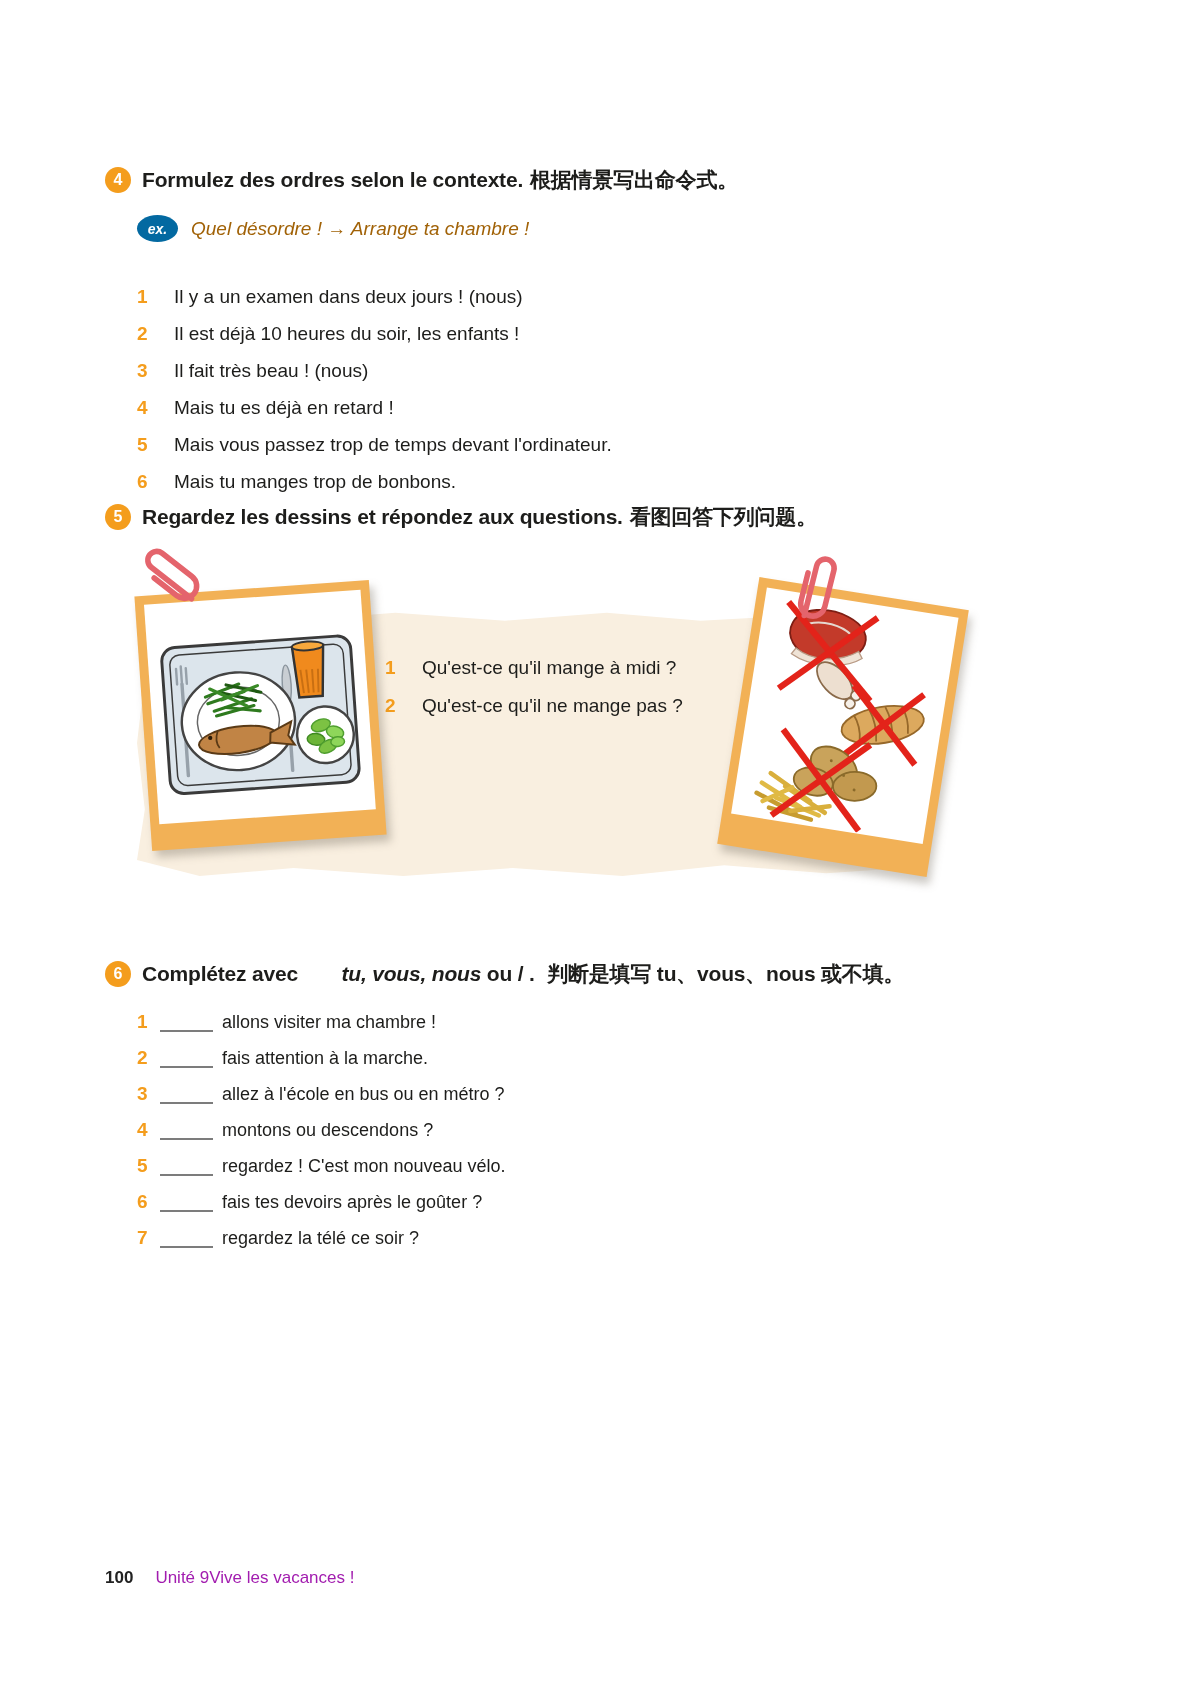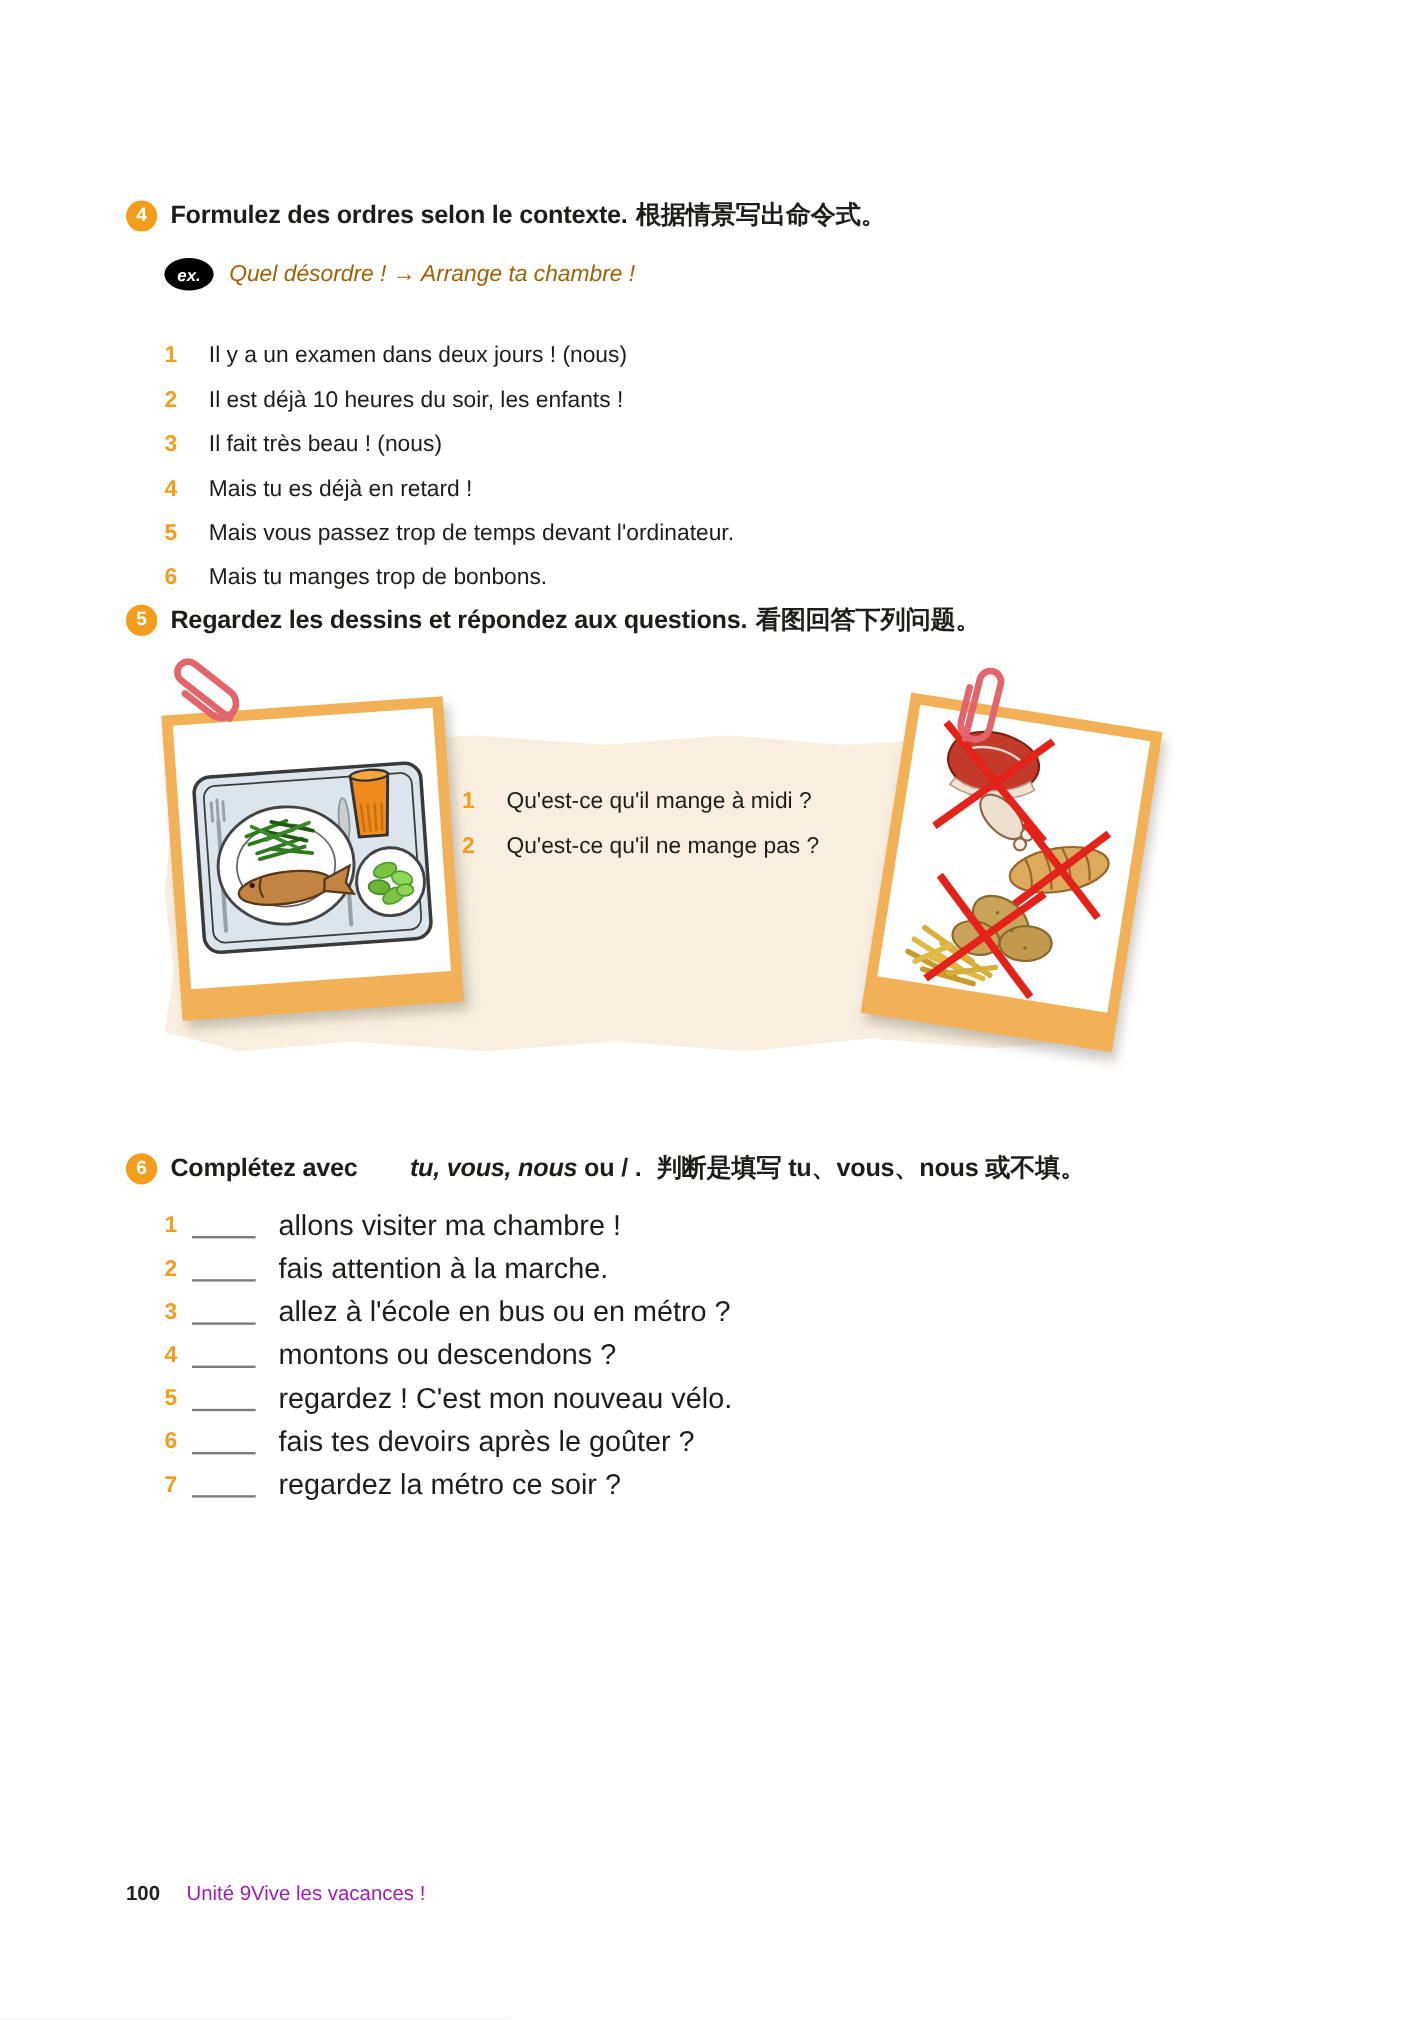--- a/index.html
+++ b/index.html
@@ -15,37 +15,37 @@
     flex:0 0 auto; width:26px; height:26px; border-radius:50%;
     background:#F49D1D; color:#fff; font-weight:bold; font-size:16px;
     display:flex; align-items:center; justify-content:center; margin-top:1px;
   }
   .ex-title { font-size:21px; font-weight:bold; line-height:28px; letter-spacing:-0.2px; }
   .ex-title .zh { margin-left:7px; }
   .ex-title .it { font-style:italic;margin-left:38px; }
   
   .example-row { position:absolute; left:137px; top:215px; display:flex; align-items:center; gap:13px; }
   .ex-badge {
-    width:41px; height:27px; border-radius:50%; background:#000000;
+    width:41px; height:27px; border-radius:50%; background:#0369a1;
     color:#fff; font-weight:bold; font-style:italic; font-size:14px;
     display:flex; align-items:center; justify-content:center;
   }
   .example-text { color:#a16207; font-style:italic; font-size:19px; }
   
   .num-list { position:absolute; left:137px; }
   .num-list .row { display:flex; align-items:center; }
   .ex4-list .row { height:37px; }
   .ex6-list .row { height:36px; }
   .row .n { color:#F49D1D; font-weight:bold; font-size:19px; width:16px; flex:0 0 auto; }
   .row .t { font-size:19px; margin-left:21px; }
   .row .blank {
     width:53px; height:20px; margin-left:7px; flex:0 0 auto;
     border-bottom:2px solid #7c7c7c;
   }
-  .row .t-after-blank { font-size:24px; margin-left:19px; }
+  .row .t-after-blank { font-size:18px; margin-left:9px; }
   
   .band {
     position:absolute; left:137px; top:610px; width:783px; height:266px;
     background:#F9EFE0;
     clip-path:polygon(1% 5%, 8% 1%, 20% 4%, 33% 1%, 47% 4%, 60% 1%, 72% 4%, 85% 2%, 97% 4%, 100% 9%, 99% 25%, 100% 45%, 99% 65%, 100% 85%, 98% 97%, 88% 99%, 75% 96%, 62% 100%, 48% 97%, 34% 100%, 20% 97%, 8% 100%, 0% 94%, 1% 75%, 0% 50%, 1% 25%);
     z-index:1;
   }
   .questions { position:absolute; left:385px; top:649px; z-index:2; }
   .questions .row { display:flex; align-items:center; height:38px; }
   .polaroid {
@@ -298,21 +298,21 @@
       <span class="t-after-blank">regardez ! C'est mon nouveau vélo.</span>
     </div>
     <div class="row">
       <span class="n">6</span>
       <span class="blank"></span>
       <span class="t-after-blank">fais tes devoirs après le goûter ?</span>
     </div>
     <div class="row">
       <span class="n">7</span>
       <span class="blank"></span>
-      <span class="t-after-blank">regardez la métro ce soir ?</span>
+      <span class="t-after-blank">regardez la télé ce soir ?</span>
     </div>
   </div>
 
   <div class="footer">
     <span class="pn">100</span>
     <span class="unit">Unité 9</span>
     <span class="book">Vive les vacances !</span>
   </div>
 
 </div>

